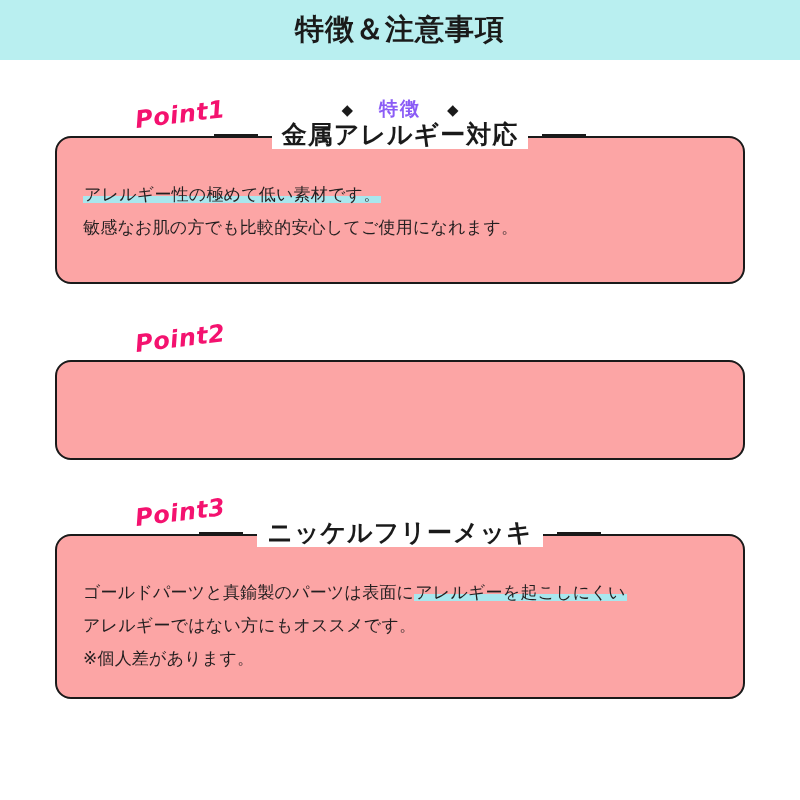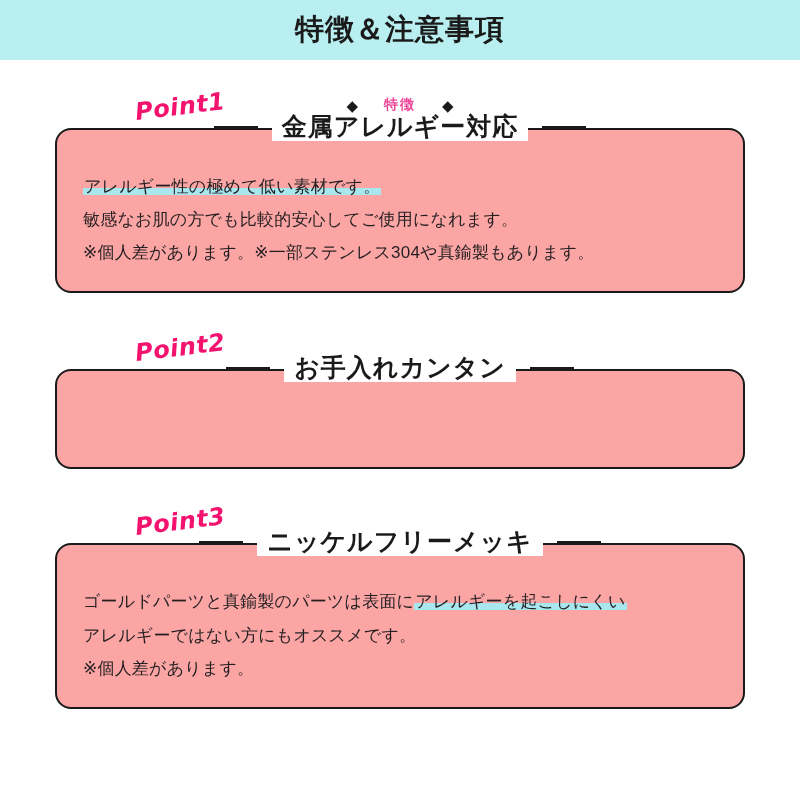--- a/index.html
+++ b/index.html
@@ -39,24 +39,24 @@
     align-items: center;
     justify-content: center;
     gap: 26px;
   }
   .section-label .diamond {
     font-size: 15px;
     color: #1a1a1a;
     line-height: 1;
   }
   .section-label .section-text {
-    font-size: 14px;
+    font-size: 19px;
     font-weight: bold;
     letter-spacing: 2px;
-    color: #ec4899;
+    color: #8b5cf6;
   }
 
   
   .points {
     margin-top: 14px;
     padding: 0 0 0 0;
   }
   .point-block {
     position: relative;
     width: 690px;
@@ -154,33 +154,27 @@
     <div class="point-tag">Point1</div>
     <div class="card c1">
       <div class="card-title-wrap">
         <span class="rule"></span>
         <span class="card-title">金属アレルギー対応</span>
         <span class="rule"></span>
       </div>
       <div class="card-body">
           <div class="line"><span class="hl">アレルギー性の極めて低い素材です。</span></div>
           <div class="line"><span>敏感なお肌の方でも比較的安心してご使用になれます。</span></div>
-          <div class="line"><span>※個人差があります。※一部ステンレス304や真鍮製もあります。</span></div>
         </div>
     </div>
   </div>
 
   <div class="point-block p2">
     <div class="point-tag">Point2</div>
     <div class="card c2">
-      <div class="card-title-wrap">
-        <span class="rule"></span>
-        <span class="card-title">お手入れカンタン</span>
-        <span class="rule"></span>
-      </div>
     </div>
   </div>
 
   <div class="point-block p3">
     <div class="point-tag">Point3</div>
     <div class="card c3">
       <div class="card-title-wrap">
         <span class="rule"></span>
         <span class="card-title">ニッケルフリーメッキ</span>
         <span class="rule"></span>

